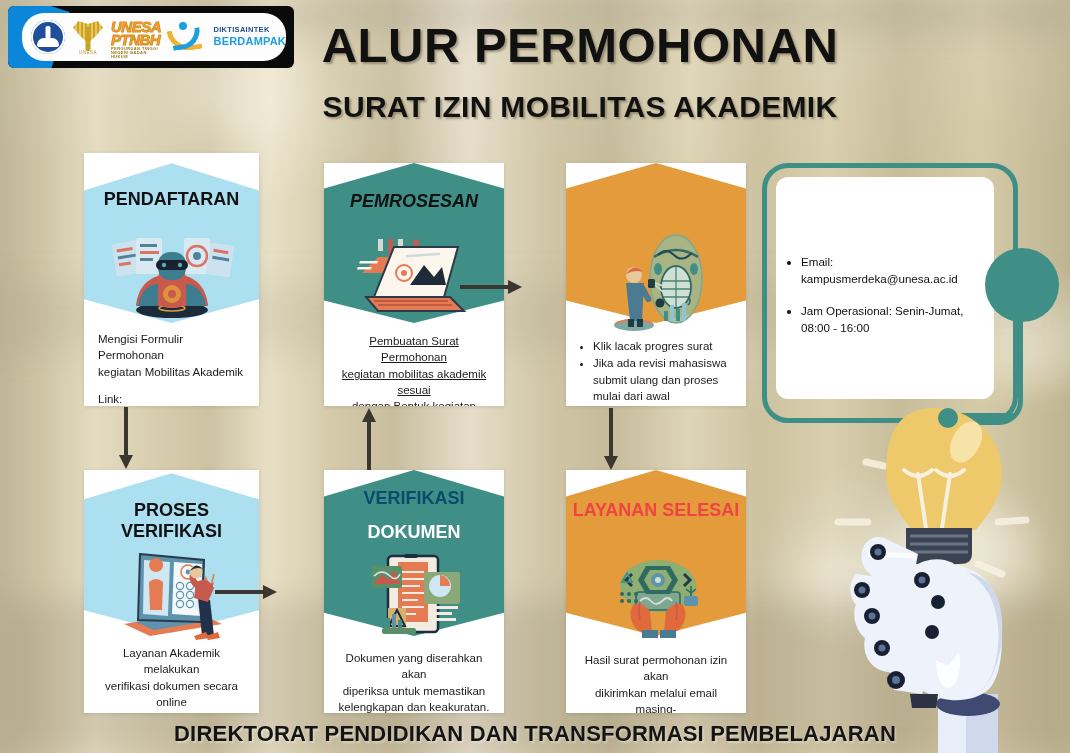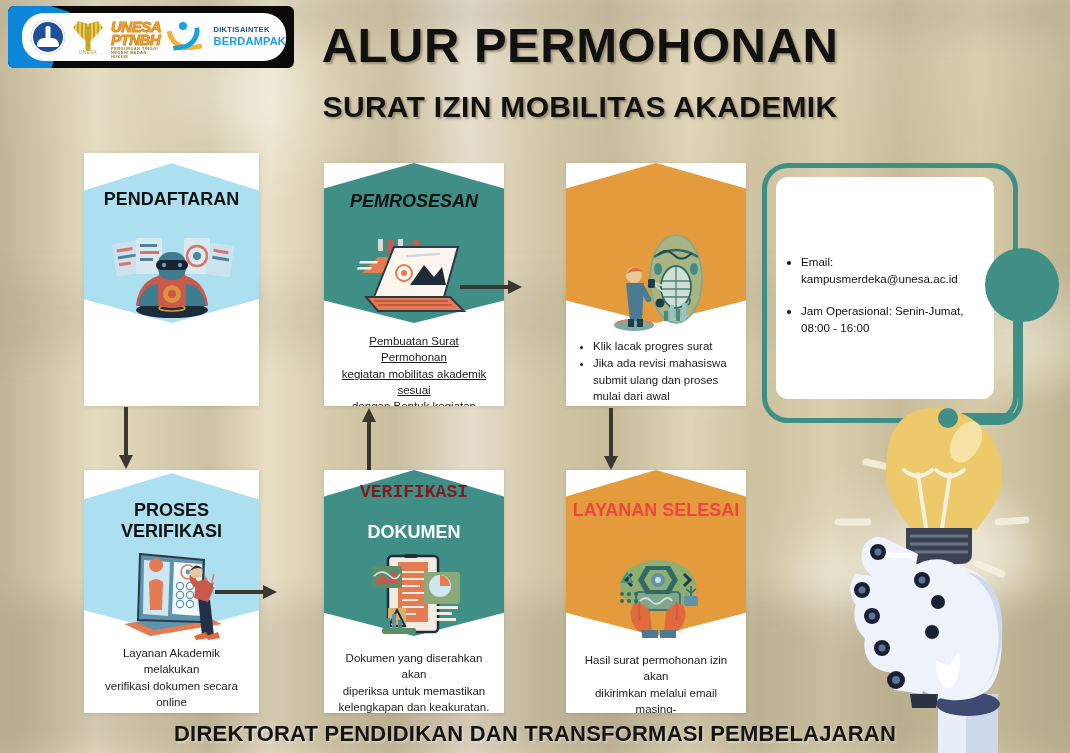--- a/index.html
+++ b/index.html
@@ -199,20 +199,27 @@
       <path d="M30 78 C33 62 42 56 50 56 L50 78 Z" fill="#3e7c90"></path>
       <path d="M98 78 C95 62 86 56 78 56 L78 78 Z" fill="#3e7c90"></path>
       <rect x="50" y="40" width="28" height="40" rx="10" fill="#c75a4d"></rect>
       <circle cx="64" cy="66" r="9" fill="#e39b3c" opacity=".85"></circle>
       <circle cx="64" cy="66" r="4" fill="#c75a4d"></circle>
       <rect x="50" y="24" width="28" height="28" rx="12" fill="#3e7c90"></rect>
       <rect x="48" y="32" width="32" height="10" rx="5" fill="#17222e"></rect>
       <circle cx="56" cy="37" r="2.2" fill="#5fa8c4"></circle>
       <circle cx="72" cy="37" r="2.2" fill="#5fa8c4"></circle>
     </svg>
+    <div class="body left" style="top:178px;">
+      <div>Mengisi Formulir Permohonan</div>
+      <div>kegiatan Mobilitas Akademik</div>
+      <div style="height:11px;"></div>
+      <div>Link:</div>
+
+    </div>
   </div>
 
   <div class="card" style="left:278px;top:163px;width:180px;height:243px;">
     <div class="hero" style="height:160px;">
       <div class="fill" style="background:#3F8F87;
         clip-path:polygon(0 16%,50% 0%,100% 16%,100% 86%,50% 100%,0 86%);"></div>
     </div>
     <h3 style="top:28px;color:#111;font-style:italic;">PEMROSESAN</h3>
 
     <svg class="art" style="left:30px;top:76px;" width="120" height="76" viewBox="0 0 120 76">
@@ -328,21 +335,21 @@
       <div>verifikasi dokumen secara online</div>
       <div>dari data mahasiswa yang masuk</div>
     </div>
   </div>
 
   <div class="card" style="left:278px;top:470px;width:180px;height:243px;">
     <div class="hero" style="height:166px;">
       <div class="fill" style="background:#3F8F87;
         clip-path:polygon(0 16%,50% 0%,100% 16%,100% 86%,50% 100%,0 86%);"></div>
     </div>
-    <h3 style="top:12px;color:#7f1d1d;font-family:Liberation Mono, monospace;">VERIFIKASI</h3>
+    <h3 style="top:18px;color:#0c4a6e;">VERIFIKASI</h3>
     <h3 style="top:52px;color:#fff;">DOKUMEN</h3>
 
     <svg class="art" style="left:48px;top:82px;" width="92" height="88" viewBox="0 0 92 88">
       <rect x="16" y="4" width="50" height="76" rx="4" fill="#f3ece0" stroke="#1e2e42" stroke-width="2.5"></rect>
       <rect x="32" y="2" width="14" height="4" rx="2" fill="#1e2e42"></rect>
       <path d="M26 10 H56 V70 H26 Z" fill="#e57b52"></path>
       <g stroke="#f3ece0" stroke-width="2">
         <path d="M30 20 H52"></path>
           <path d="M30 27 H52"></path>
           <path d="M30 34 H48"></path>

